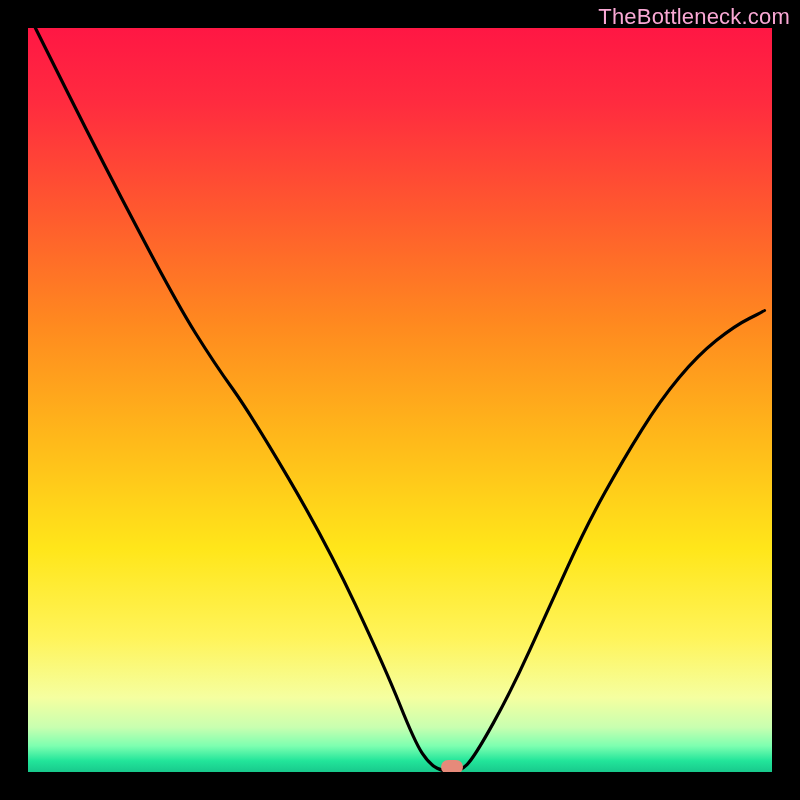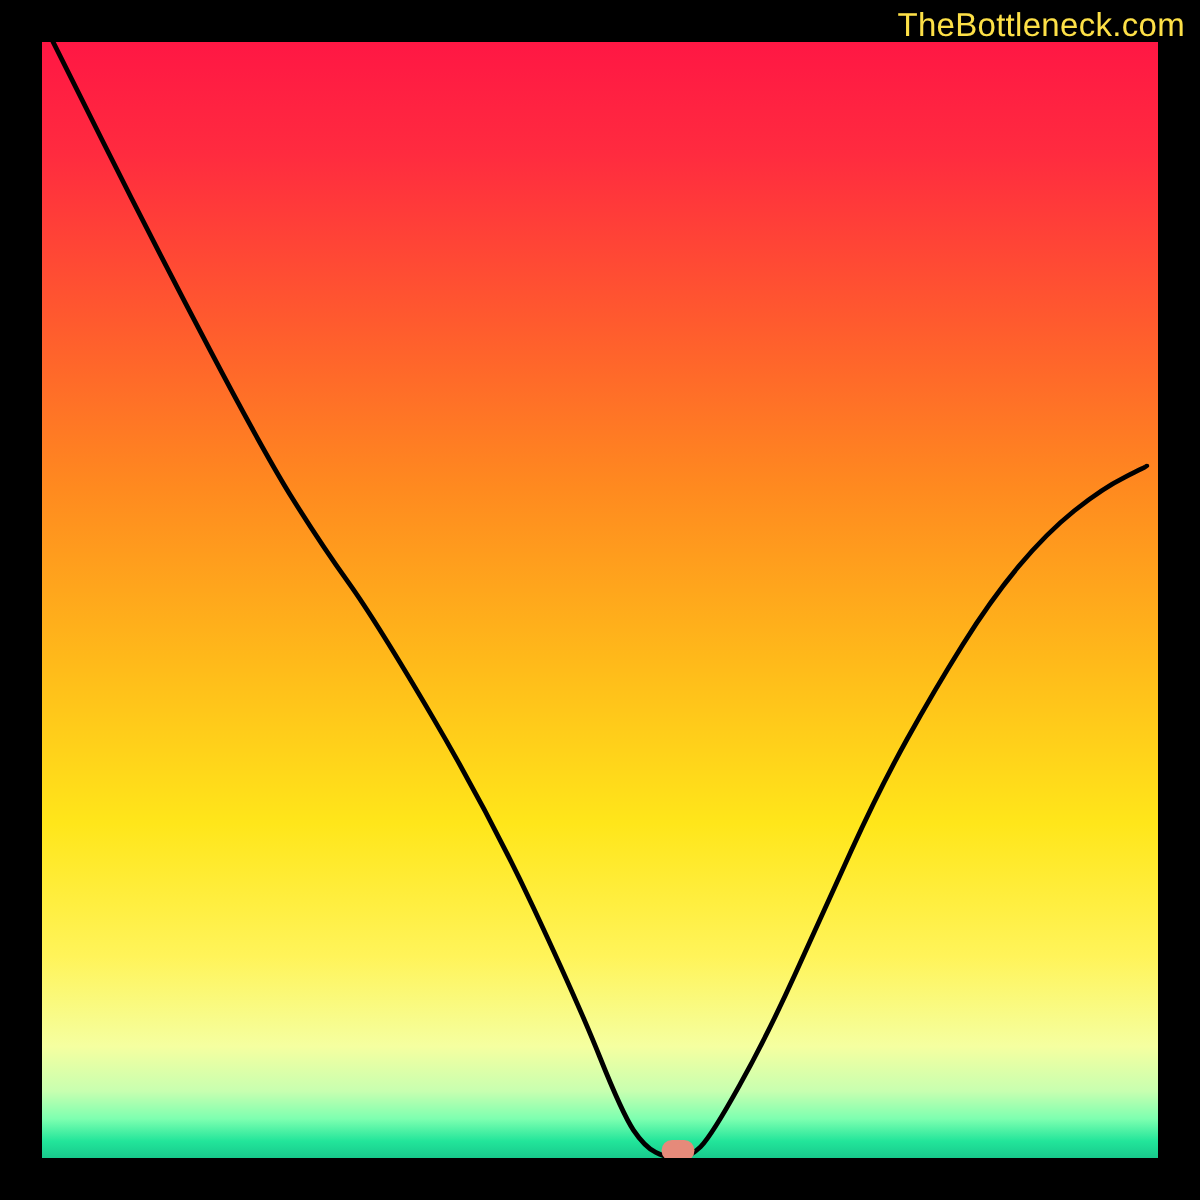--- a/index.html
+++ b/index.html
@@ -30,21 +30,21 @@
     inset: 0;
   }
   .curve-svg {
     position: absolute;
     inset: 0;
   }
   .watermark {
     position: absolute;
     top: 4px;
     right: 10px;
-    color: #fde047;
+    color: #f9a8d4;
     font-size: 22px;
     font-weight: 400;
     letter-spacing: 0.2px;
     user-select: none;
   }
   .marker {
     position: absolute;
     width: 22px;
     height: 14px;
     border-radius: 7px;

